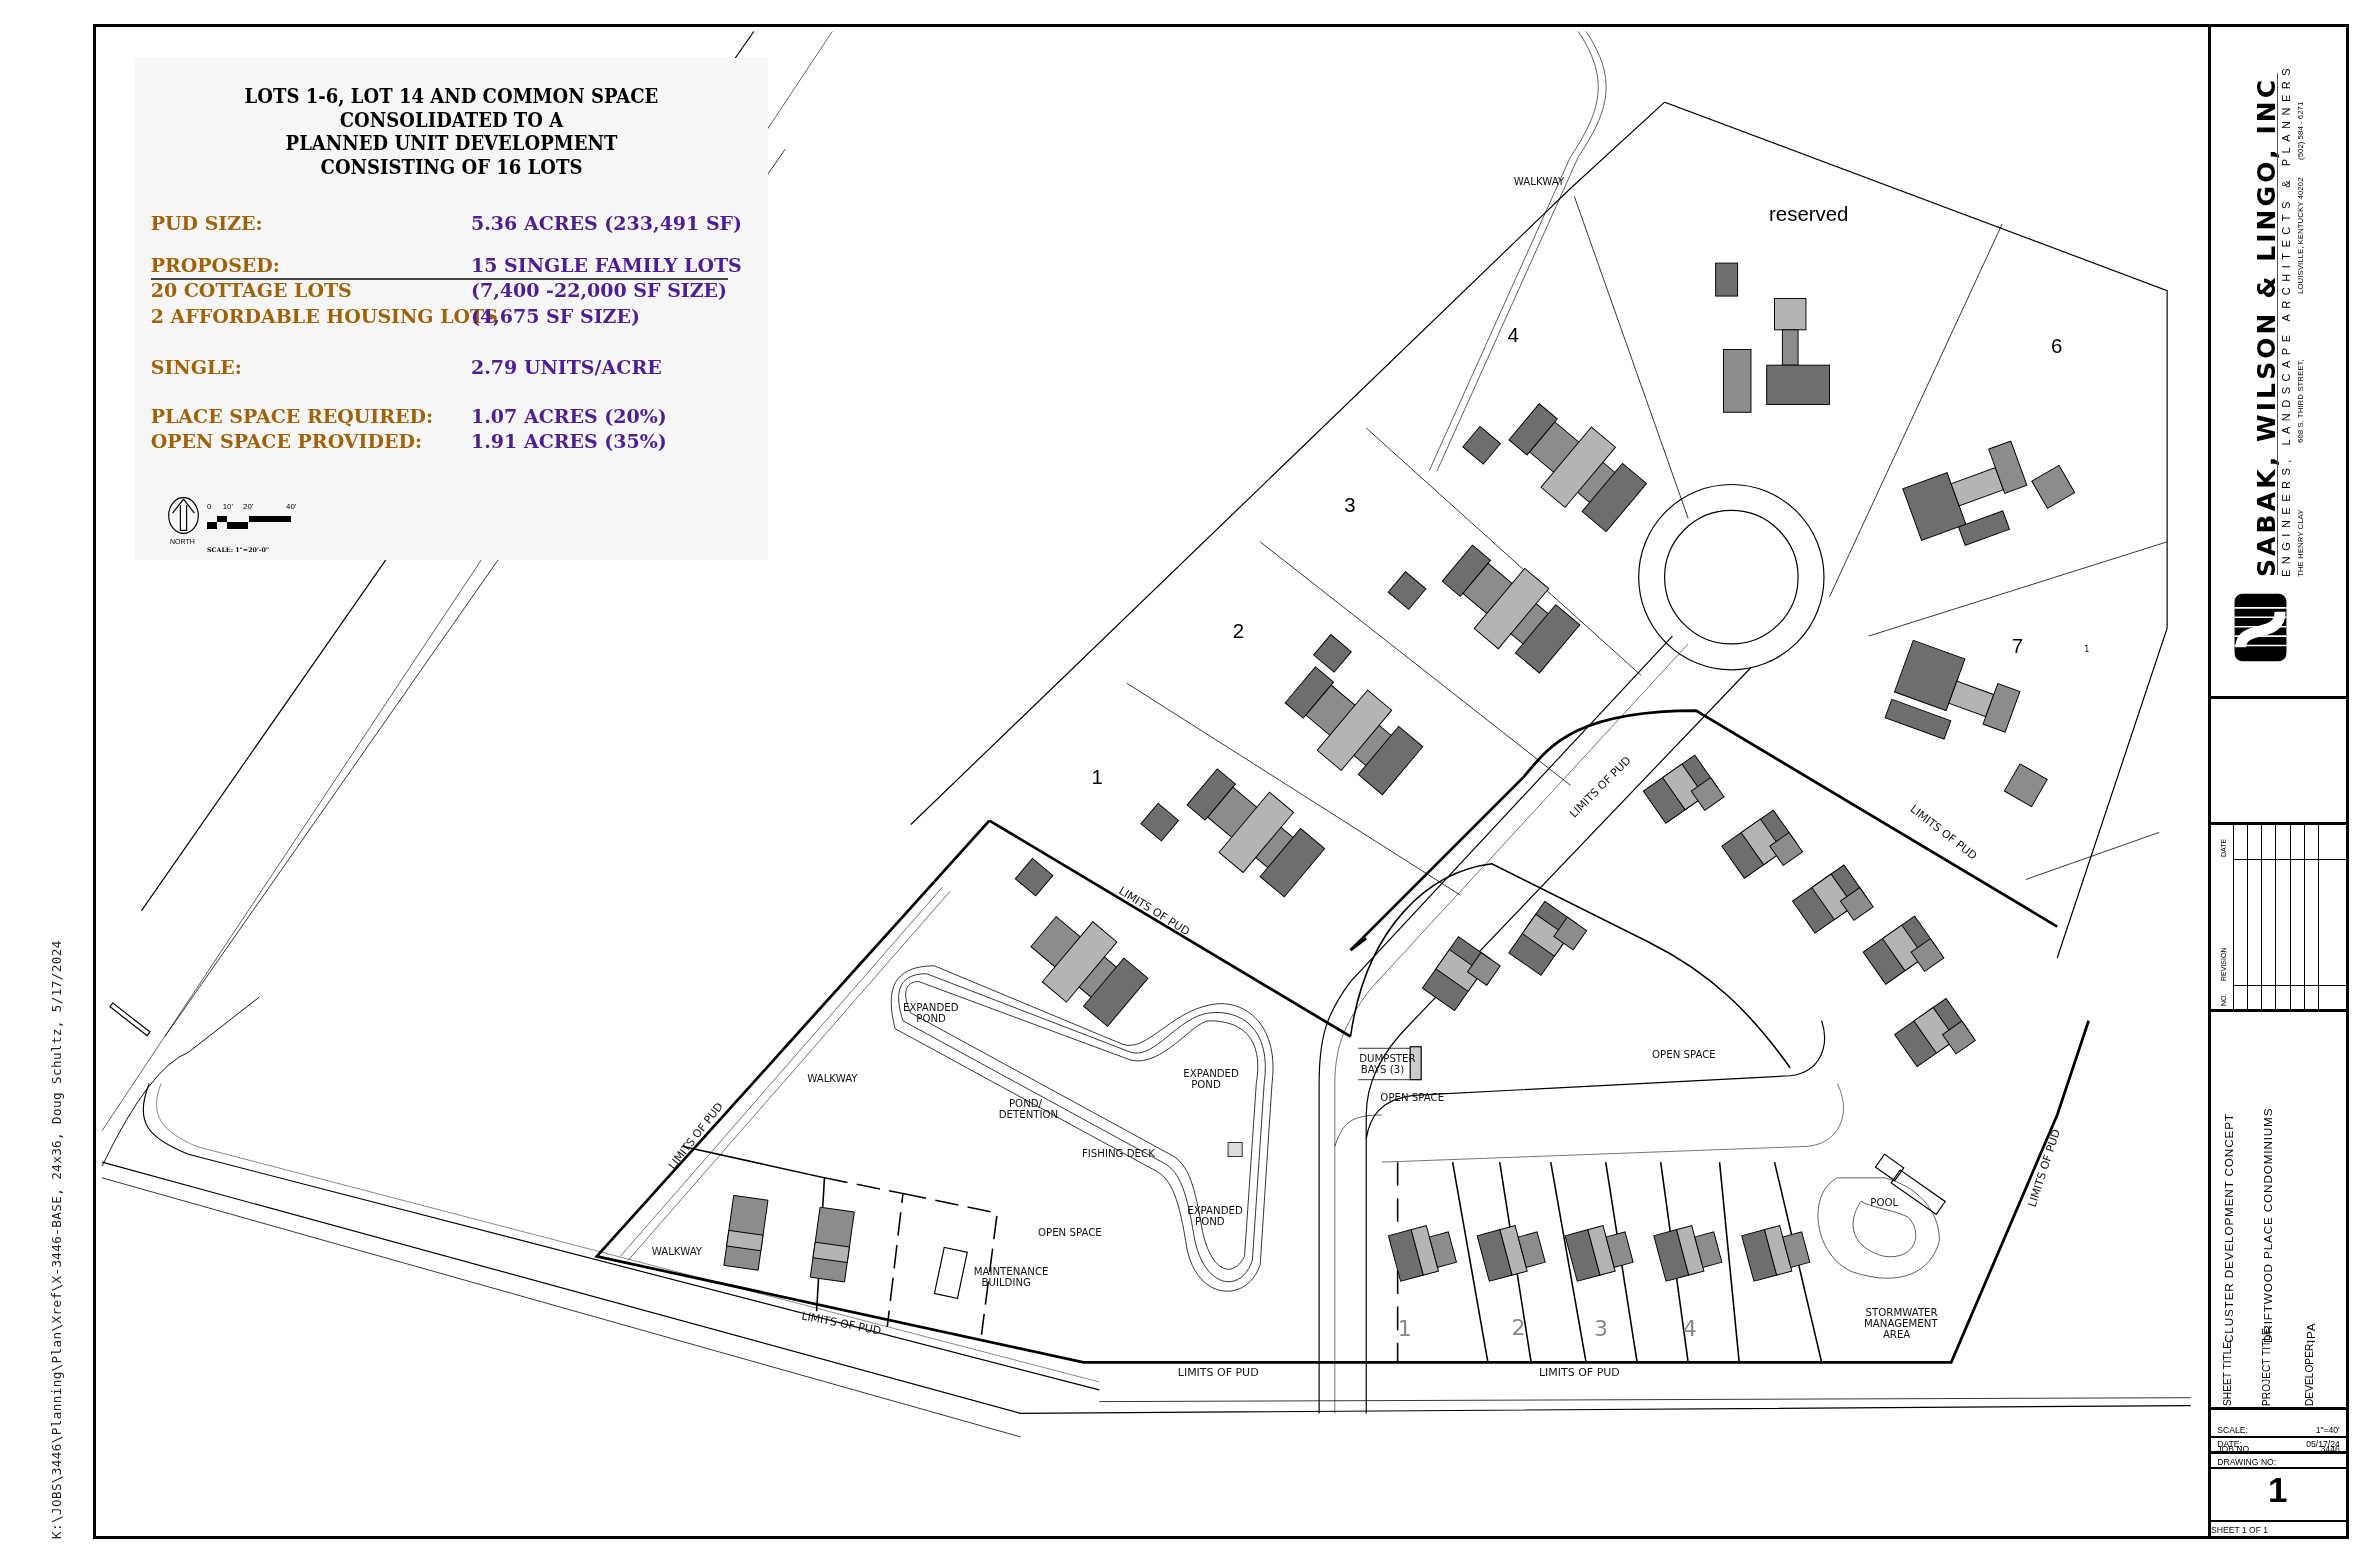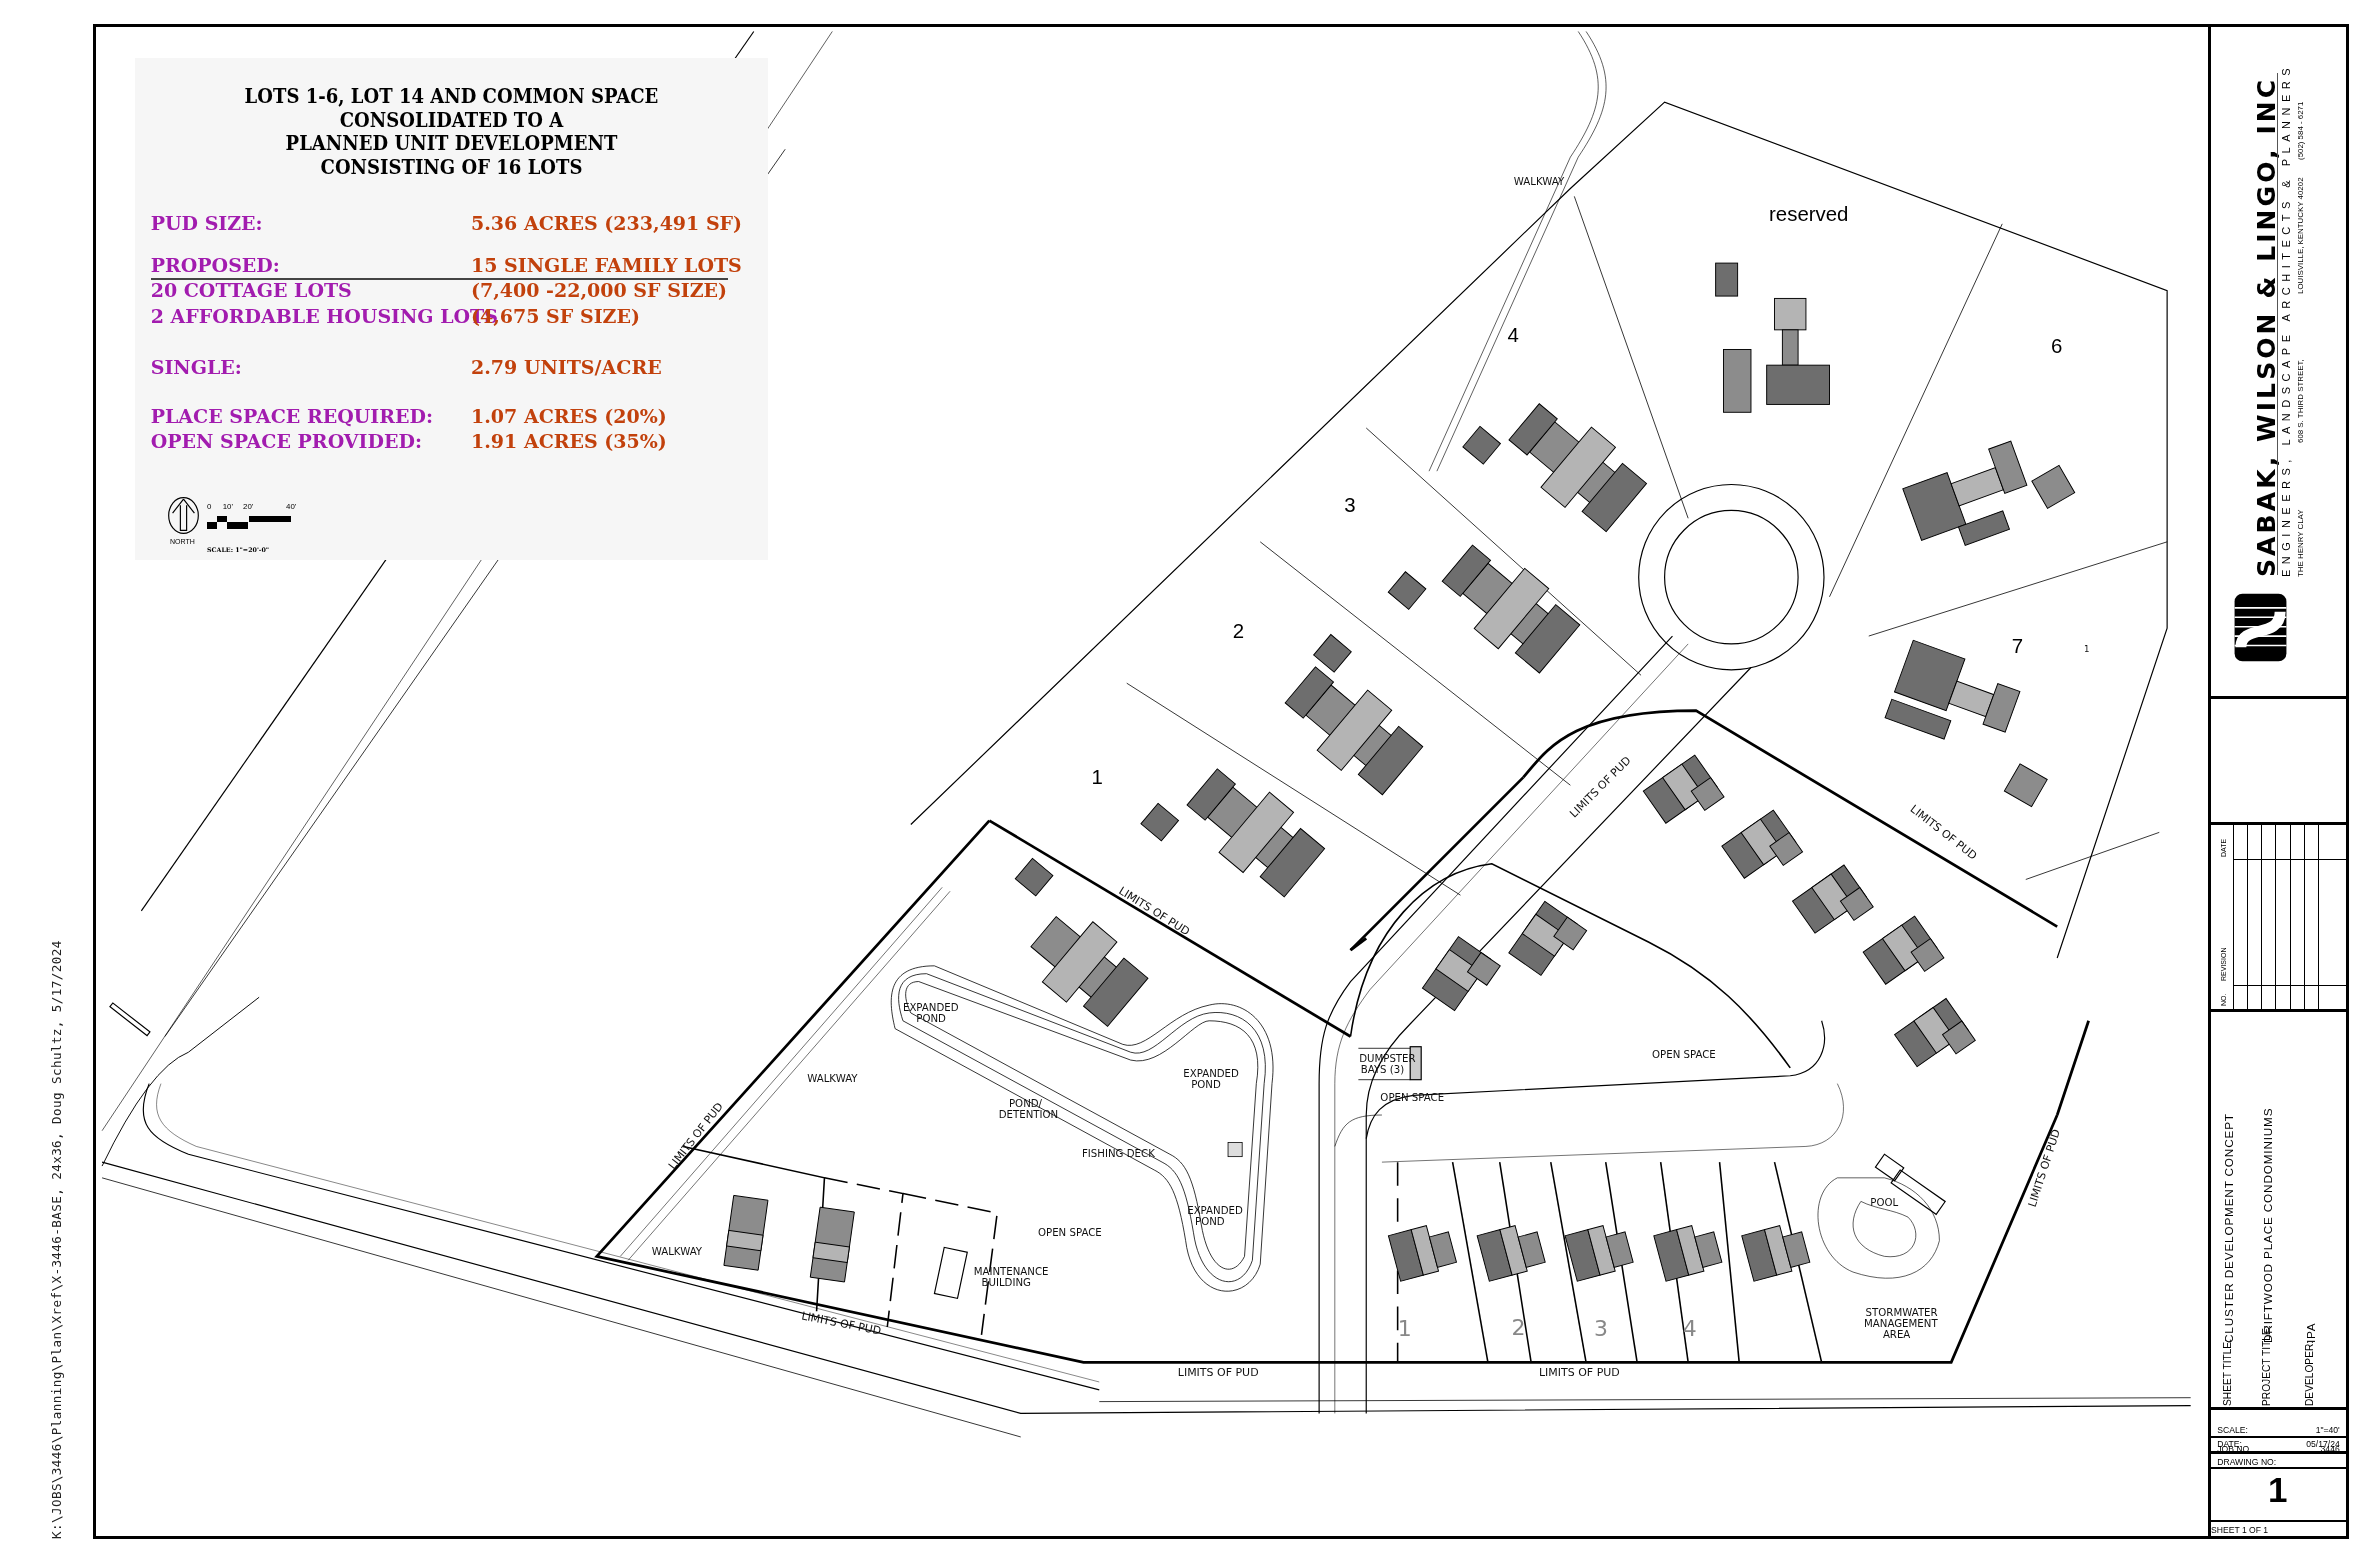--- a/index.html
+++ b/index.html
@@ -2,22 +2,22 @@
 <html style="font-size:12.6px"><head>
 <meta charset="utf-8">
 <style>
   html, body { margin: 0; padding: 0; background: #ffffff; }
   body { width: 2354px; height: 1565px; position: relative; overflow: hidden; font-family: "Liberation Sans", sans-serif; }
   #sheet { position: absolute; left: 0; top: 0; width: 2354px; height: 1565px; }
   .frame { position: absolute; left: 93px; top: 23.6px; width: 2118px; height: 1515px; border: 3.1px solid #000; box-sizing: border-box; }
   .path-note { position: absolute; left: 49px; top: 1539px; transform: rotate(-90deg); transform-origin: 0 0; font-family: "DejaVu Sans Mono", monospace; font-size: 12.6px; color: #222; white-space: nowrap; letter-spacing: 0.4px; }
   .info-box { position: absolute; left: 135px; top: 58px; width: 633px; height: 502px; background: #f6f6f6; }
   .info-title { position: absolute; left: 0; top: 27px; width: 633px; text-align: center; font-family: "DejaVu Serif", serif; font-weight: 900; font-size: 19.6px; line-height: 23.6px; color: #000; transform: scaleX(0.92); }
-  .info-row { position: absolute; left: 15.7px; font-family: "DejaVu Serif", serif; font-weight: 900; font-size: 19px; color: #a21caf; white-space: nowrap; }
-  .info-val { position: absolute; left: 336px; font-family: "DejaVu Serif", serif; font-weight: 900; font-size: 19px; color: #c2410c; white-space: nowrap; }
+  .info-row { position: absolute; left: 15.7px; font-family: "DejaVu Serif", serif; font-weight: 900; font-size: 19px; color: #a16207; white-space: nowrap; }
+  .info-val { position: absolute; left: 336px; font-family: "DejaVu Serif", serif; font-weight: 900; font-size: 19px; color: #4c1d95; white-space: nowrap; }
   .north-label { position: absolute; left: 35px; top: 264px; font-size: 7px; color: #000; }
   .scale-bar-label { position: absolute; font-size: 7.9px; color: #000; }
   .scale-text { position: absolute; left: 60px; top: 258px; font-family: "DejaVu Serif", serif; font-weight: 900; font-size: 6.3px; }
   .titleblock { position: absolute; left: 2208px; top: 23.6px; width: 141px; height: 1515px; border-left: 3.1px solid #000; border-right: 3.1px solid #000; border-top: 3.1px solid #000; border-bottom: 3.1px solid #000; box-sizing: border-box; }
   .vert { position: absolute; transform: rotate(-90deg); transform-origin: 0 0; white-space: nowrap; }
   .lbl { font-family: "DejaVu Sans", sans-serif; fill: #111; }
   .lbl-big { font-family: "Liberation Sans", sans-serif; fill: #000; }
 </style>
 </head>
 <body>

